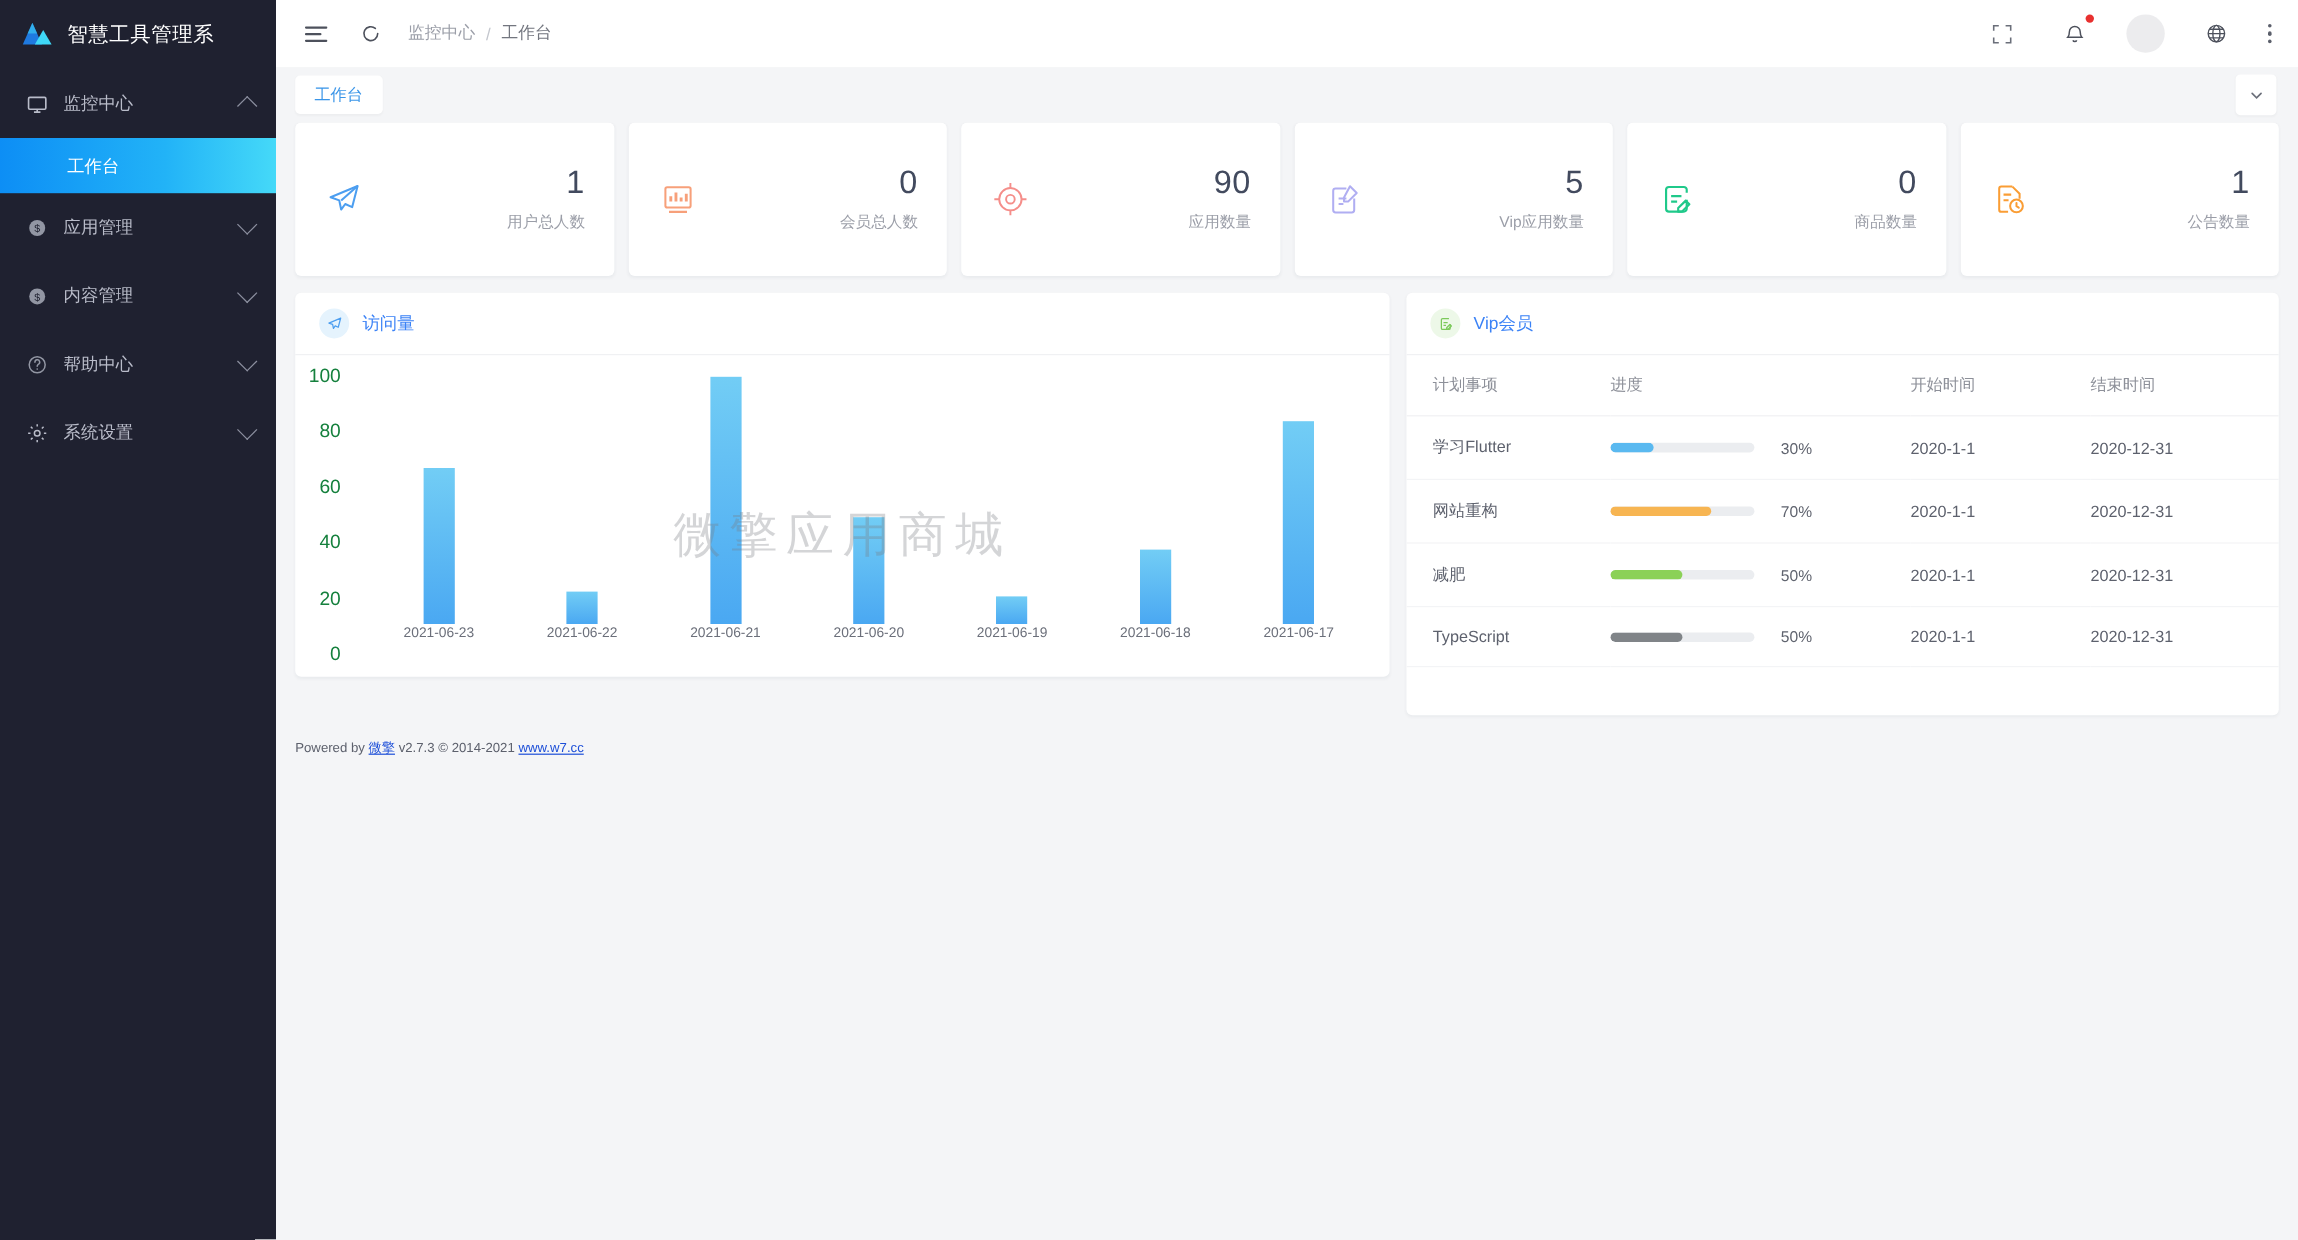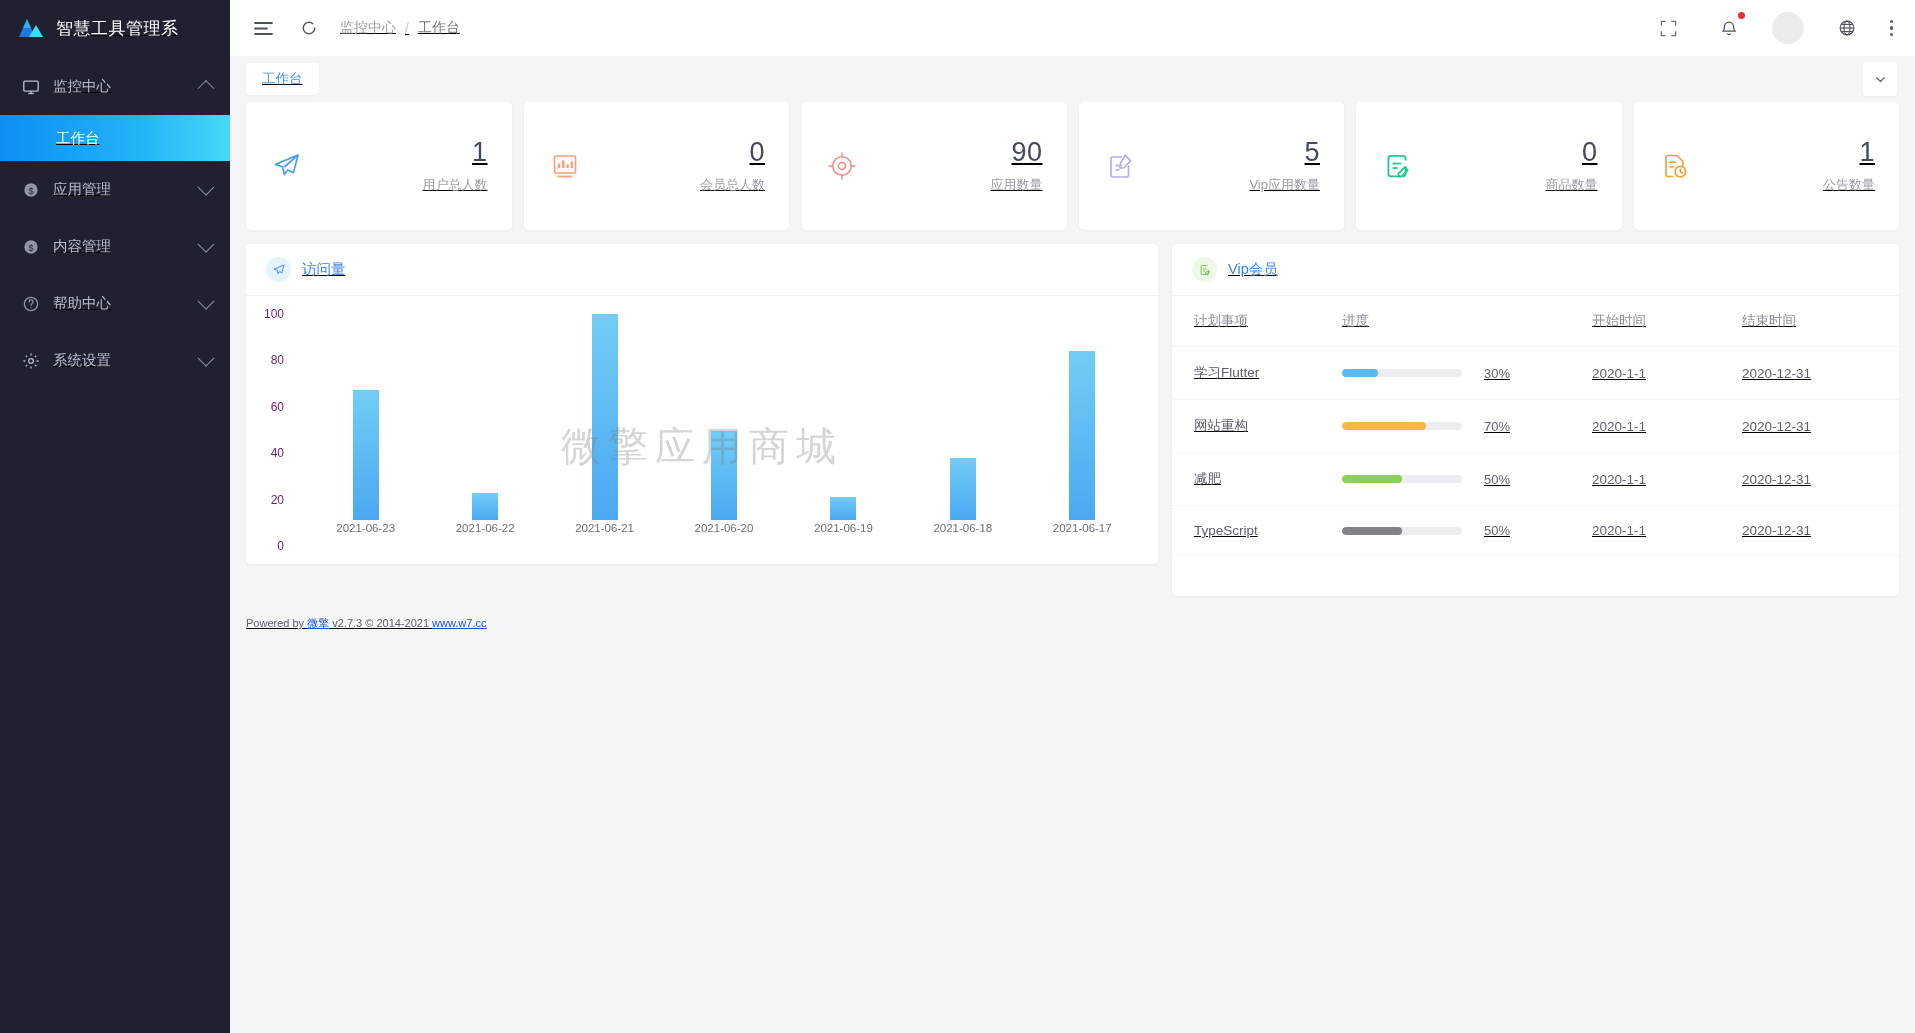--- a/index.html
+++ b/index.html
@@ -1,21 +1,21 @@
 <!DOCTYPE html>
 <html><head>
 <meta charset="utf-8">
 <style>
   * { box-sizing: border-box; margin: 0; padding: 0; }
   html, body {
     width: 1915px; height: 1033px;
     font-family: "Liberation Sans", sans-serif;
     background: #f4f5f7; overflow: hidden;
   }
-  .app { display: flex; width: 1915px; height: 1033px; text-decoration: underline; }
+  .app { display: flex; width: 1915px; height: 1033px; }
 
   
   .sidebar {
     width: 230px; flex: 0 0 230px; height: 1033px;
     background: #1f2130; color: #b9bcc9;
     display: flex; flex-direction: column;
   }
   .logo-row {
     height: 56px; display: flex; align-items: center;
     padding-left: 18px; gap: 12px; flex: 0 0 56px;
@@ -131,21 +131,21 @@
   .panel-table { flex: 1 1 auto; height: 352px; overflow: hidden; }
 
   
   .chartbox { position: relative; height: 268px; padding: 18px 16px 0 12px; }
   .plot { position: relative; height: 232px; margin-left: 48px; }
   .ylabels {
     position: absolute; left: 0; top: 18px; width: 48px; height: 232px;
   }
   .ytick {
     position: absolute; right: 10px; transform: translateY(-50%);
-    font-size: 12px; color: #701a75; white-space: nowrap;
+    font-size: 16px; color: #15803d; white-space: nowrap;
   }
   .bars {
     position: absolute; left: 0; right: 0; bottom: 26px; top: 0;
     display: flex; align-items: flex-end;
   }
   .barcell { flex: 1 1 0; display: flex; flex-direction: column;
              align-items: center; justify-content: flex-end; height: 100%; }
   .bar {
     width: 26px;
     background: linear-gradient(180deg,#72cdf5 0%, #4aa8f2 100%);

